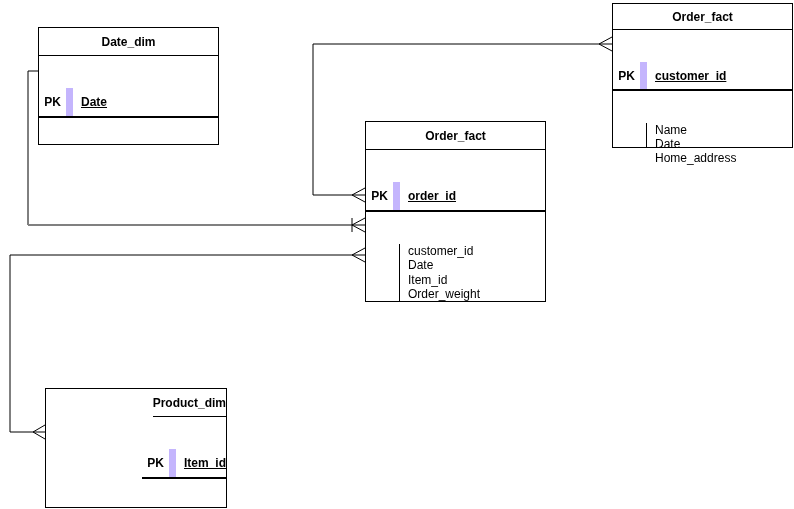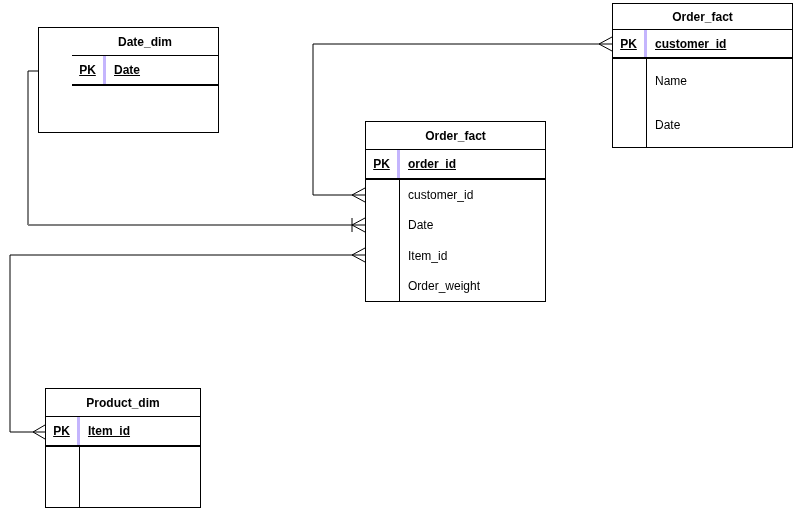--- a/index.html
+++ b/index.html
@@ -18,20 +18,21 @@
     left: 0; top: 0;
     width: 794px; height: 509px;
   }
   .entity {
     position: absolute;
     background: #ffffff;
     border: 1px solid #000000;
     box-sizing: border-box;
     display: flex;
     flex-direction: column;
+    gap: 32px;
   }
   .t-title {
     height: 28px;
     flex: 0 0 28px;
     border-bottom: 1px solid #000000;
     box-sizing: border-box;
     display: flex;
     align-items: center;
     justify-content: center;
     font-weight: bold;
@@ -40,27 +41,26 @@
     height: 30px;
     flex: 0 0 30px;
     border-bottom: 2px solid #000000;
     box-sizing: border-box;
     display: flex;
     flex-direction: row;
   }
   .t-pkcell {
     width: 34px;
     flex: 0 0 34px;
-    border-right: 3px solid #c4b5fd;
+    border-right: 7px solid #c4b5fd;
     box-sizing: border-box;
     display: flex;
     align-items: center;
     justify-content: center;
     font-weight: bold;
-    text-decoration: underline;
   }
   .t-pkfield {
     flex: 1;
     display: flex;
     align-items: center;
     padding-left: 8px;
     font-weight: bold;
     text-decoration: underline;
   }
   .t-body {
@@ -109,39 +109,40 @@
       <path class="conn" d="M352,225 L365,218 M352,225 L365,225 M352,225 L365,232"></path>
     </g>
 
     <g>
       <polyline class="conn" points="352,255 10,255 10,432 33,432"></polyline>
       <path class="conn" d="M352,255 L365,248 M352,255 L365,255 M352,255 L365,262"></path>
       <path class="conn" d="M33,432 L45,425 M33,432 L45,432 M33,432 L45,439"></path>
     </g>
   </svg>
 
-  <div class="entity" style="left:38px; top:27px; width:181px; height:106px;padding-left:33px;">
+  <div class="entity" style="left:38px; top:27px; width:181px; height:118px;">
     <div class="t-title">Date_dim</div>
     <div class="t-pkrow">
       <div class="t-pkcell">PK</div>
       <div class="t-pkfield">Date</div>
     </div>
   </div>
 
   <div class="entity" style="left:612px; top:3px; width:181px; height:145px;">
     <div class="t-title" style="height:26px; flex-basis:26px;">Order_fact</div>
     <div class="t-pkrow" style="height:29px; flex-basis:29px;">
       <div class="t-pkcell">PK</div>
       <div class="t-pkfield">customer_id</div>
     </div>
     <div class="t-body">
       <div class="t-gutter"></div>
       <div class="t-fields">
         <div class="t-field">Name</div>
         <div class="t-field">Date</div>
+        <div class="t-field">Home_address</div>
       </div>
     </div>
   </div>
 
   <div class="entity" style="left:365px; top:121px; width:181px; height:181px;">
     <div class="t-title">Order_fact</div>
     <div class="t-pkrow">
       <div class="t-pkcell">PK</div>
       <div class="t-pkfield">order_id</div>
     </div>
@@ -149,21 +150,21 @@
       <div class="t-gutter"></div>
       <div class="t-fields">
         <div class="t-field">customer_id</div>
         <div class="t-field">Date</div>
         <div class="t-field">Item_id</div>
         <div class="t-field">Order_weight</div>
       </div>
     </div>
   </div>
 
-  <div class="entity" style="left:45px; top:388px; width:156px; height:120px;">
+  <div class="entity" style="left:45px; top:388px; width:182px; height:120px;align-items:flex-end;">
     <div class="t-title">Product_dim</div>
     <div class="t-pkrow">
       <div class="t-pkcell">PK</div>
       <div class="t-pkfield">Item_id</div>
     </div>
     <div class="t-body">
       <div class="t-gutter"></div>
     </div>
   </div>
 

